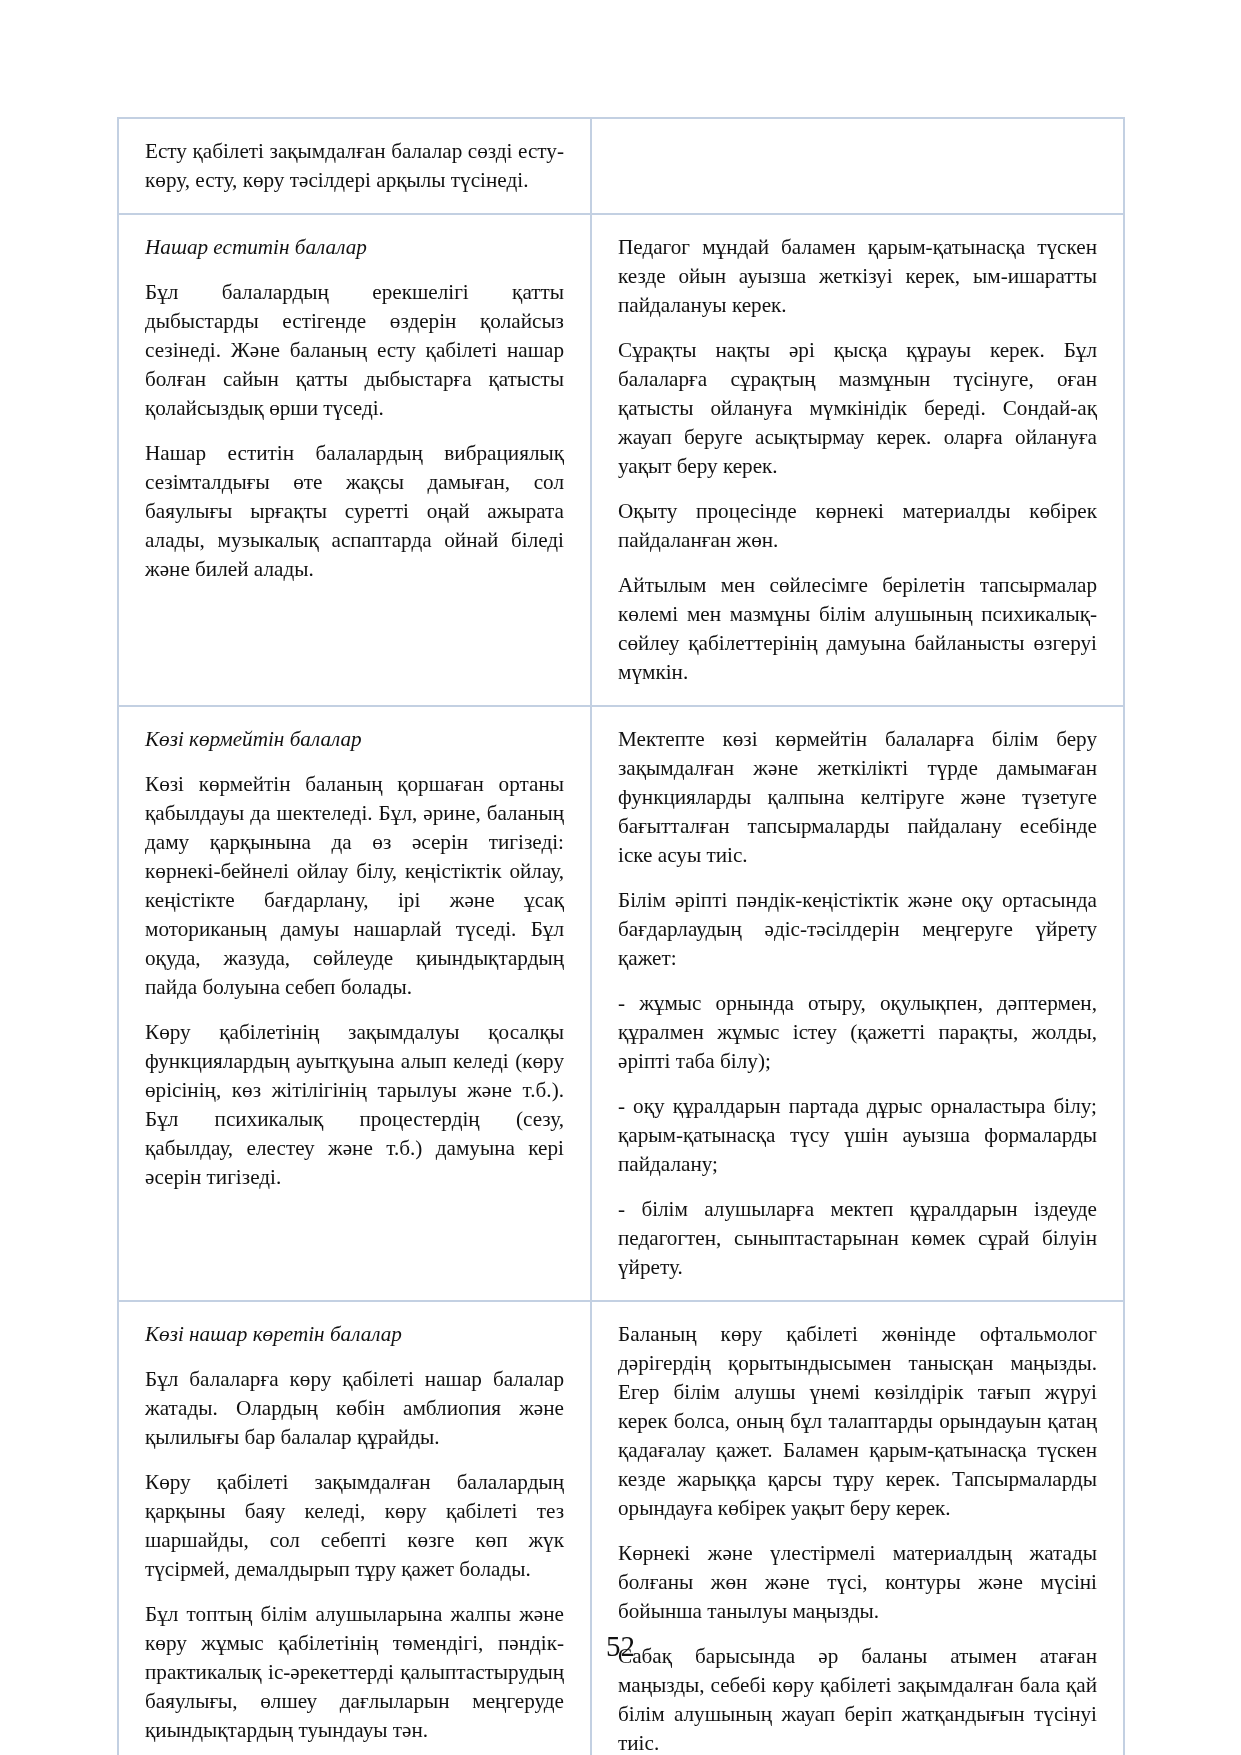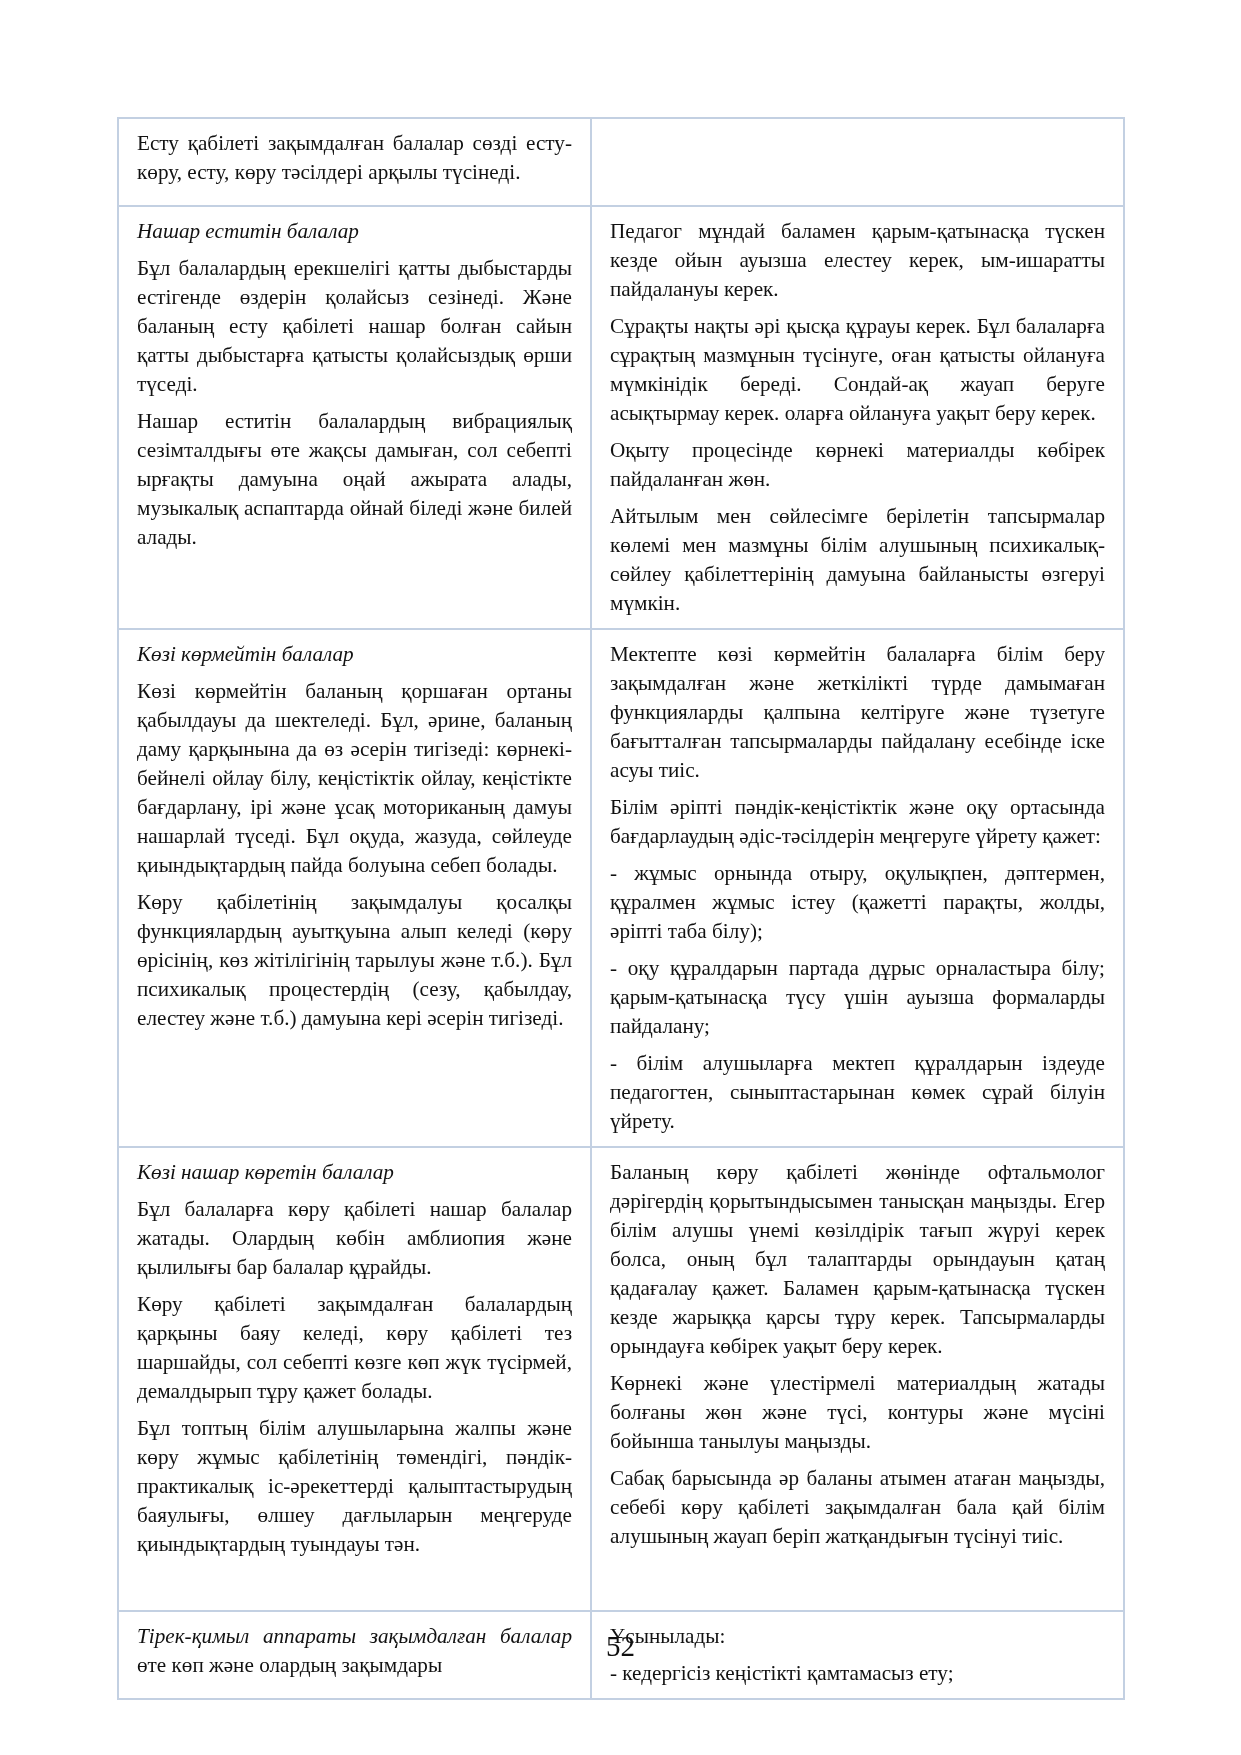--- a/index.html
+++ b/index.html
@@ -12,21 +12,21 @@
   .page-table td {
     border: 2px solid #c3d0e2;
     vertical-align: top;
     padding: 2px 10px 2px 10px;
     font-size: 21.2px;
     line-height: 29px;
     text-align: justify;
   }
   .page-table col.c1 { width: 473px; }
   .page-table col.c2 { width: 533px; }
-  .para { margin: 8px; text-align: justify; }
+  .para { margin: 16px; text-align: justify; }
   .subhead { font-style: italic; }
   .inline-ital { font-style: italic; }
   .row0 td { height: 82px; }
   .row1 td { height: 406px; }
   .row2 td { height: 486px; }
   .row3 td { height: 458px; }
   .row4 td { height: 56px; }
   .page-number {
     position: absolute; left: 0; width: 1241px; top: 1630px;
     text-align: center; font-size: 29px;
@@ -46,24 +46,24 @@
       <td>
         <p class="para">Есту қабілеті зақымдалған балалар сөзді есту-көру, есту, көру тәсілдері арқылы түсінеді.</p>
       </td>
       <td></td>
     </tr>
 
     <tr class="row1">
       <td>
         <p class="para subhead">Нашар еститін балалар</p>
         <p class="para">Бұл балалардың ерекшелігі қатты дыбыстарды естігенде өздерін қолайсыз сезінеді. Және баланың есту қабілеті нашар болған сайын қатты дыбыстарға қатысты қолайсыздық өрши түседі.</p>
-        <p class="para">Нашар еститін балалардың вибрациялық сезімталдығы өте жақсы дамыған, сол себепті ырғақты дамуына оңай ажырата алады, музыкалық аспаптарда ойнай біледі және билей алады.</p>
+        <p class="para">Нашар еститін балалардың вибрациялық сезімталдығы өте жақсы дамыған, сол баяулығы ырғақты суретті оңай ажырата алады, музыкалық аспаптарда ойнай біледі және билей алады.</p>
       </td>
       <td>
-        <p class="para">Педагог мұндай баламен қарым-қатынасқа түскен кезде ойын ауызша елестеу керек, ым-ишаратты пайдалануы керек.</p>
+        <p class="para">Педагог мұндай баламен қарым-қатынасқа түскен кезде ойын ауызша жеткізуі керек, ым-ишаратты пайдалануы керек.</p>
         <p class="para">Сұрақты нақты әрі қысқа құрауы керек. Бұл балаларға сұрақтың мазмұнын түсінуге, оған қатысты ойлануға мүмкінідік береді. Сондай-ақ жауап беруге асықтырмау керек. оларға ойлануға уақыт беру керек.</p>
         <p class="para">Оқыту процесінде көрнекі материалды көбірек пайдаланған жөн.</p>
         <p class="para">Айтылым мен сөйлесімге берілетін тапсырмалар көлемі мен мазмұны білім алушының психикалық-сөйлеу қабілеттерінің дамуына байланысты өзгеруі мүмкін.</p>
       </td>
     </tr>
 
     <tr class="row2">
       <td>
         <p class="para subhead">Көзі көрмейтін балалар</p>
         <p class="para">Көзі көрмейтін баланың қоршаған ортаны қабылдауы да шектеледі. Бұл, әрине, баланың даму қарқынына да өз әсерін тигізеді: көрнекі-бейнелі ойлау білу, кеңістіктік ойлау, кеңістікте бағдарлану, ірі және ұсақ моториканың дамуы нашарлай түседі. Бұл оқуда, жазуда, сөйлеуде қиындықтардың пайда болуына себеп болады.</p>

